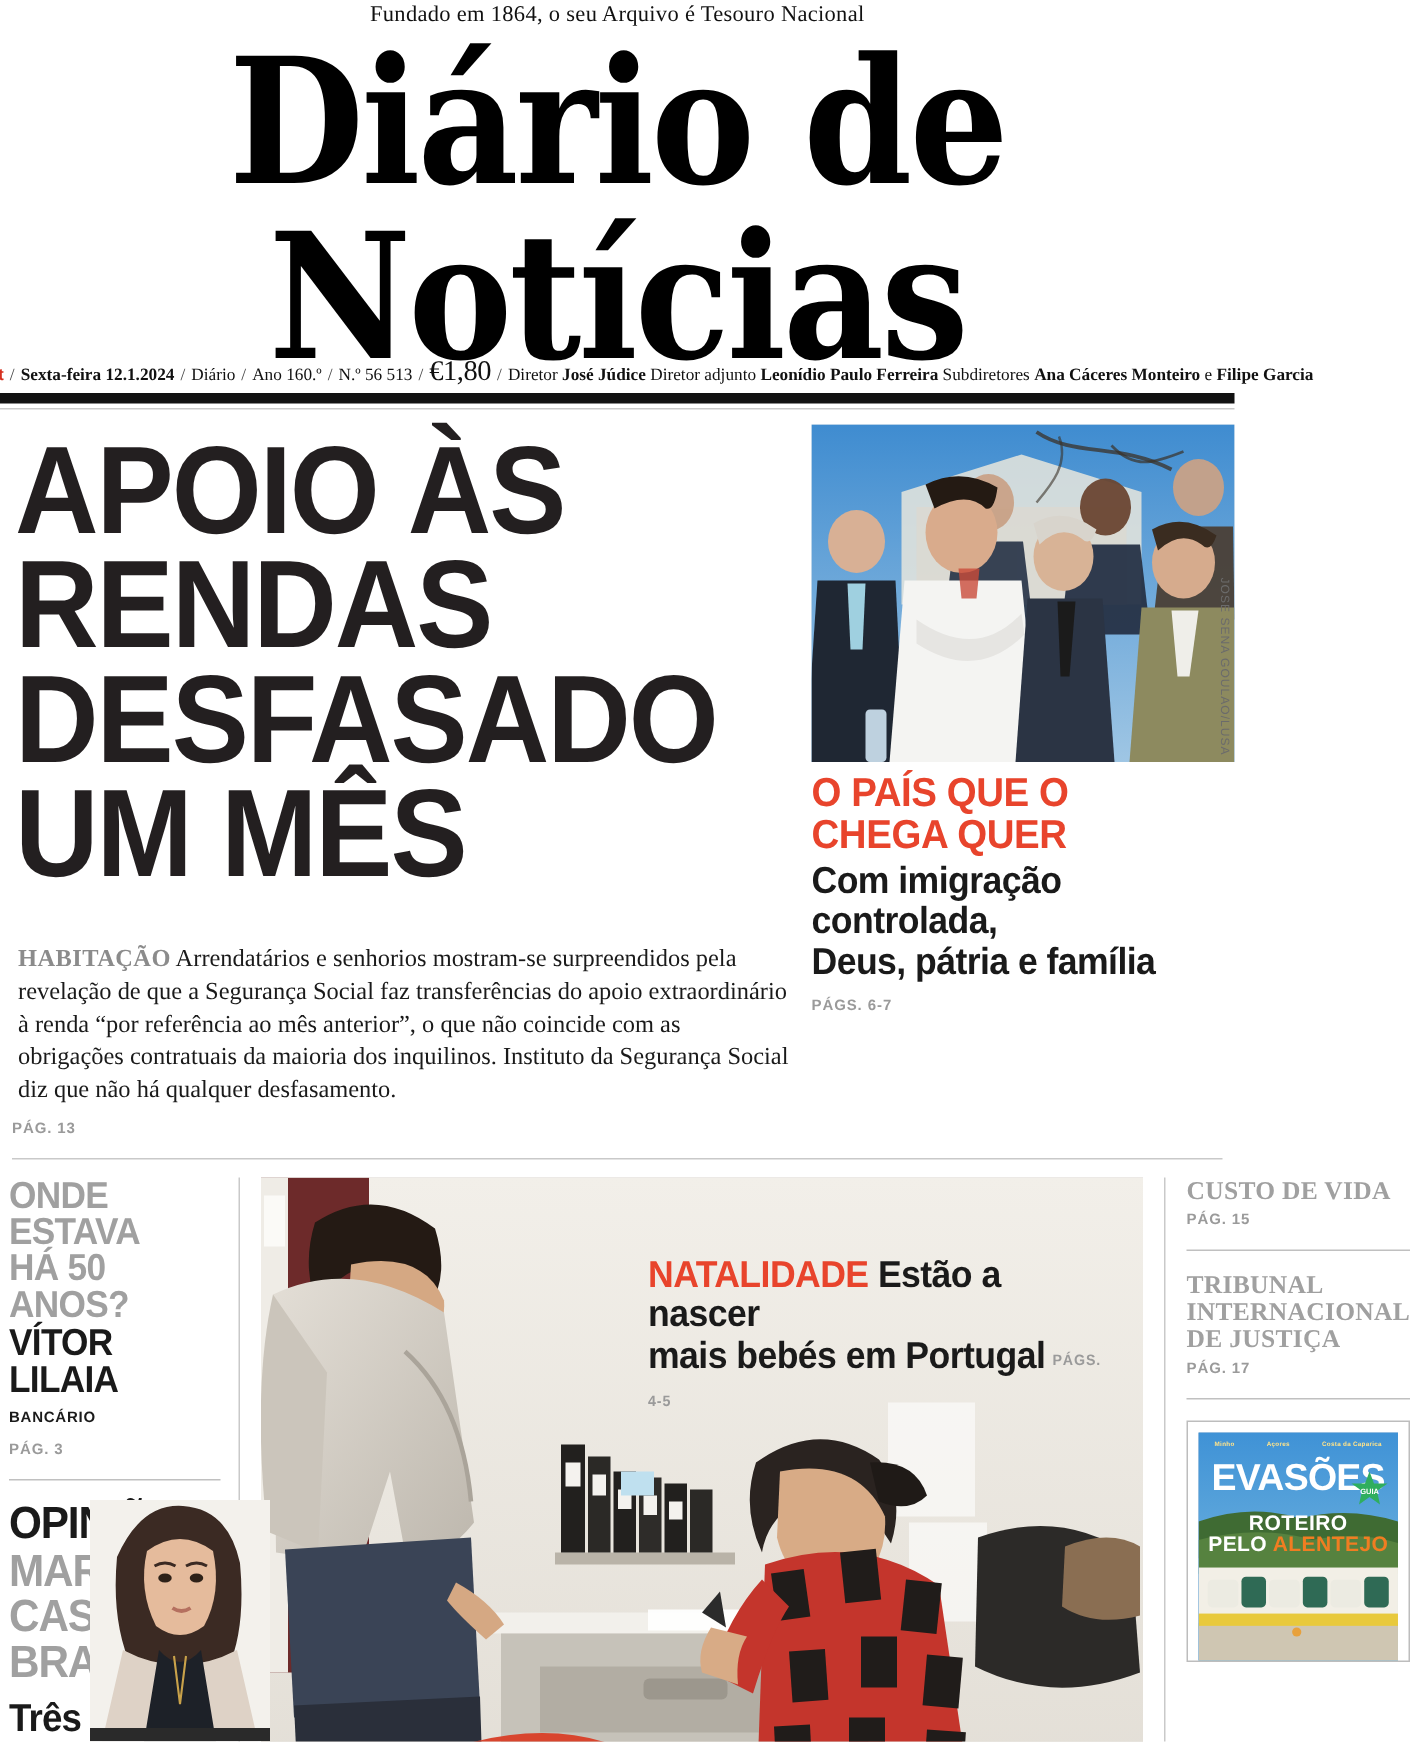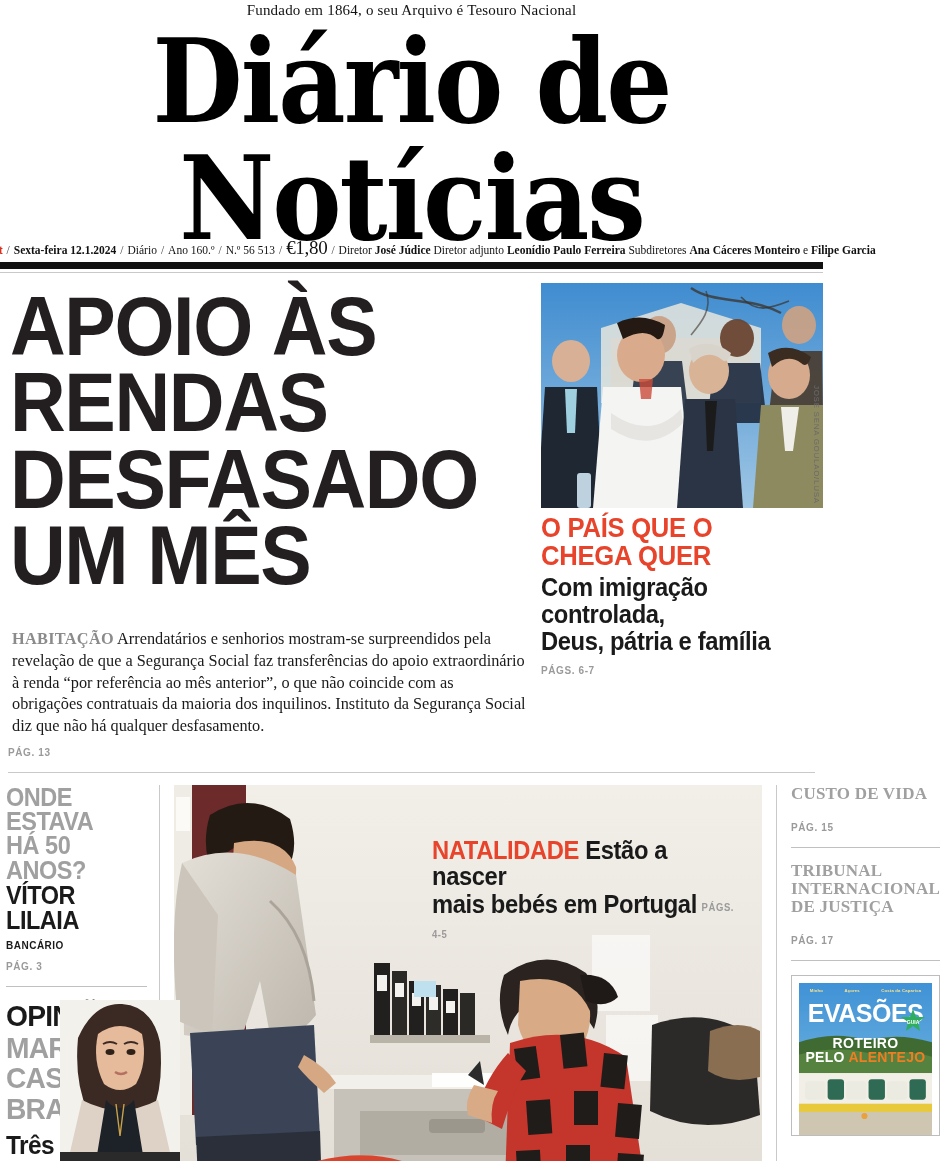--- a/index.html
+++ b/index.html
@@ -149,21 +149,21 @@
   .rb-kicker{
     font-family:"Liberation Serif",serif;font-weight:700;font-size:17px;line-height:1.04;
     color:#a0a0a0;letter-spacing:.2px;
   }
   .rb-text{
     font-family:"Liberation Serif",serif;font-size:18.5px;line-height:1.14;
     color:#1a1a1a;margin-top:1px;
   }
   .rb-pag{
     font-family:"Liberation Sans",sans-serif;font-weight:700;font-size:10px;
-    letter-spacing:.6px;color:#9a9a9a;margin-top:20px;
+    letter-spacing:.6px;color:#9a9a9a;margin-top:6px;
   }
 
   
   .promo{
     margin-top:14px;border:1px solid #bdbdbd;padding:7px 7px 0;background:#fff;
   }
   .promo-cover{
     position:relative;width:100%;height:152px;overflow:hidden;background:#3f86c4;
   }
   .pc-top{

